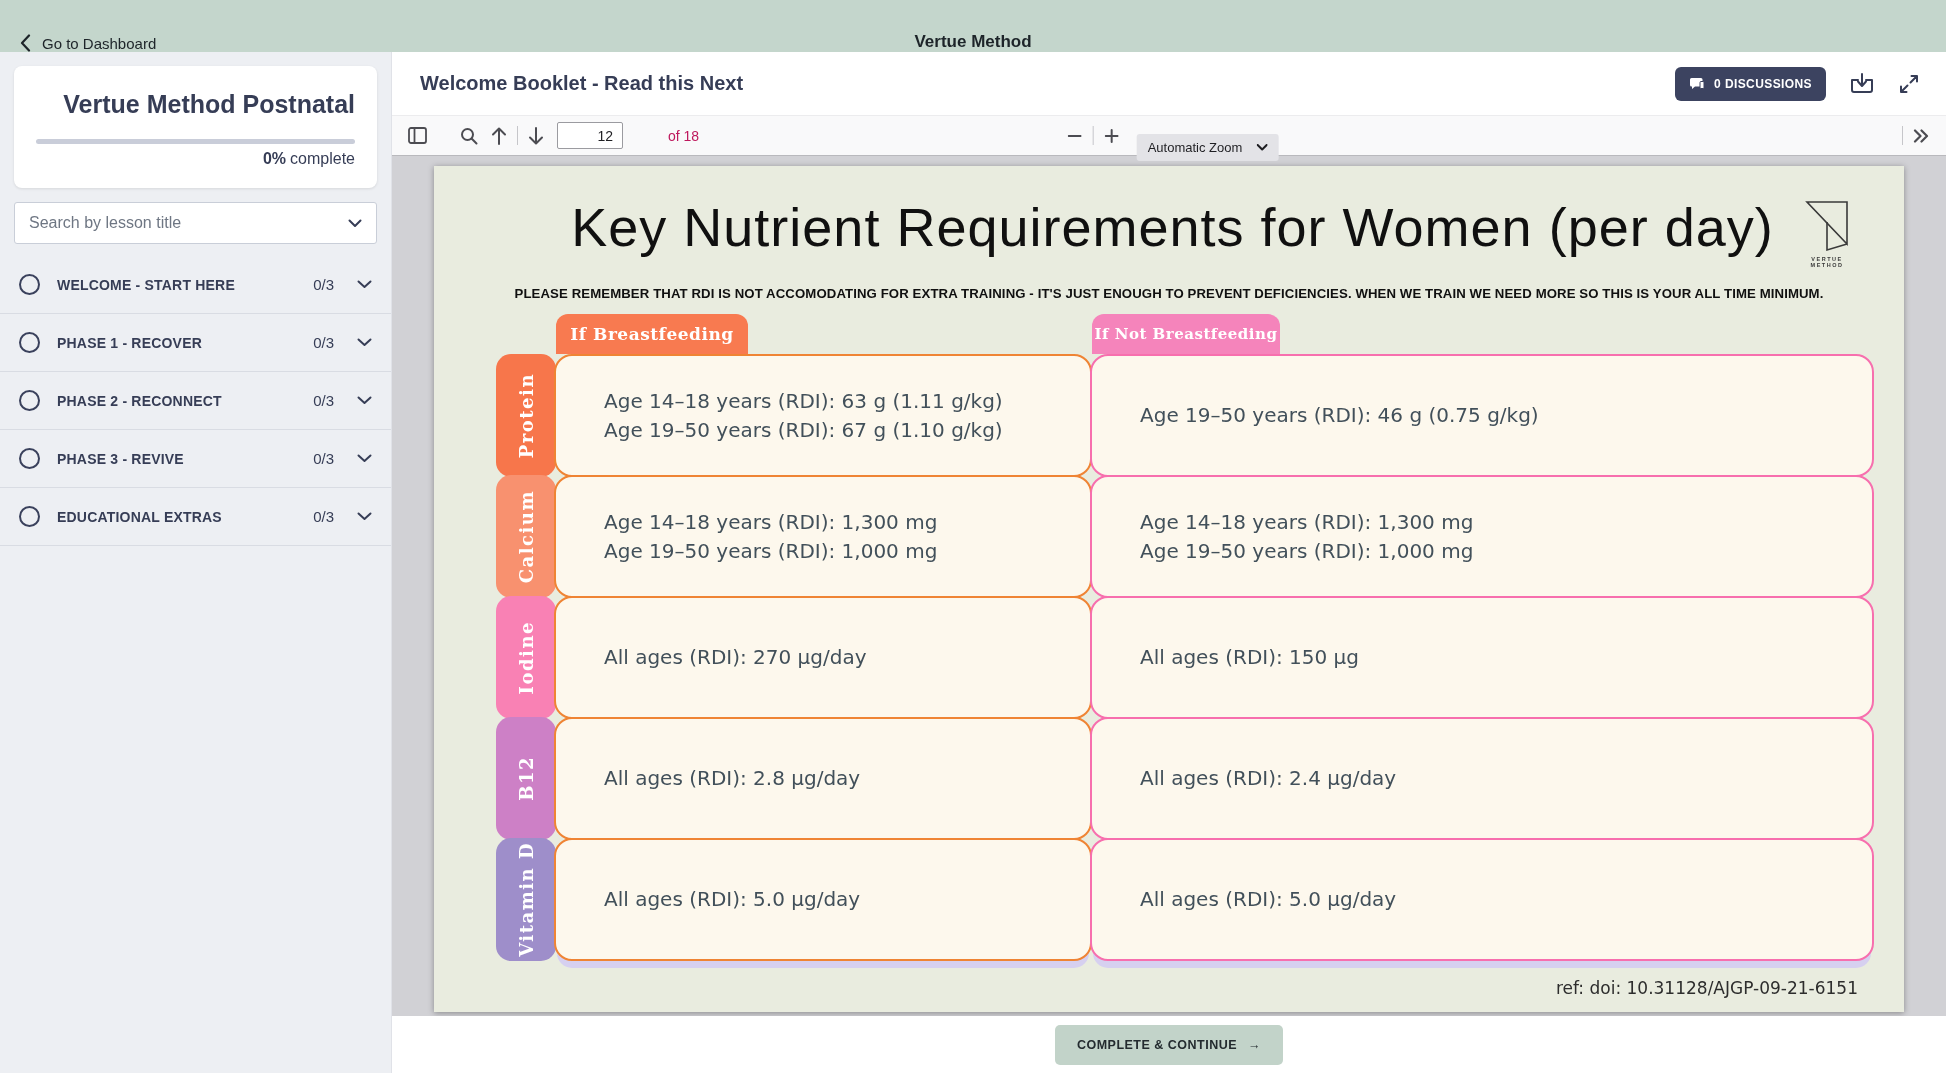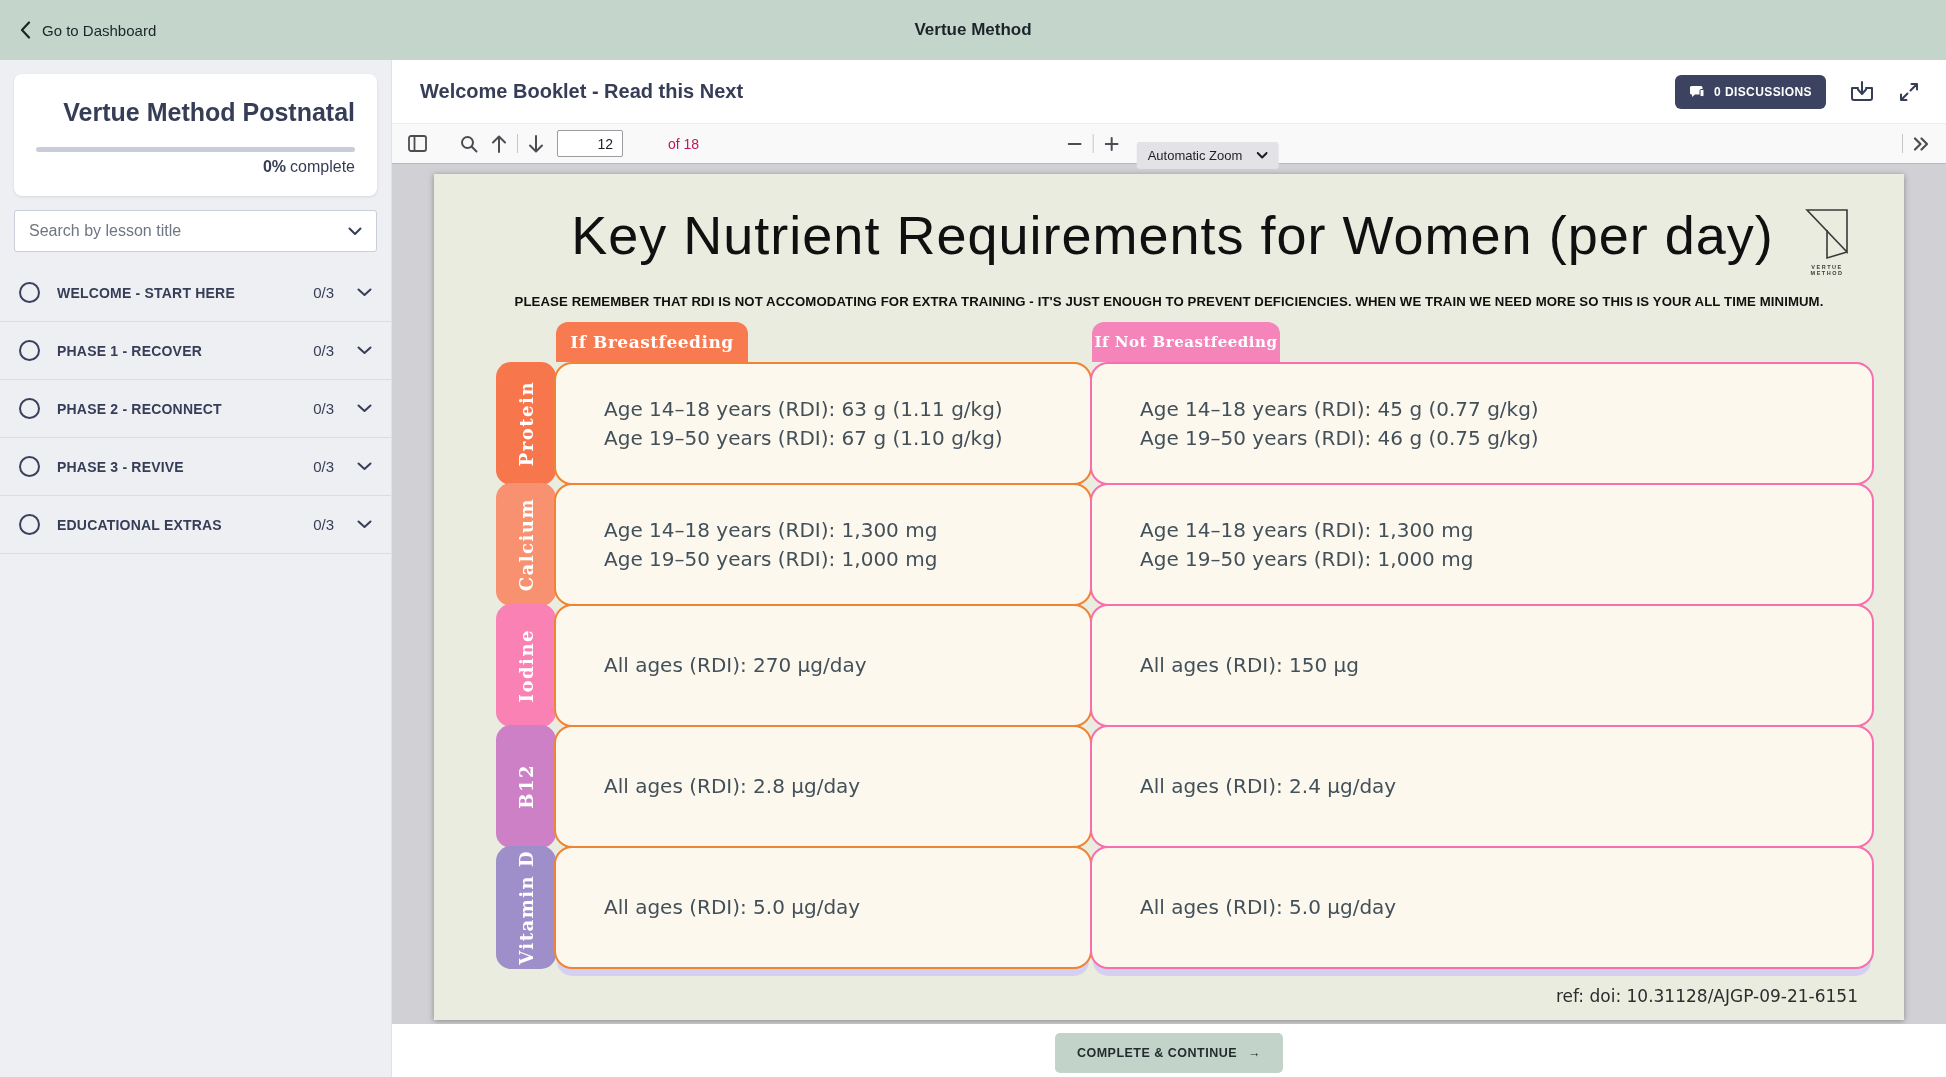--- a/index.html
+++ b/index.html
@@ -5,21 +5,21 @@
   * { box-sizing: border-box; }
   html,body { margin:0; padding:0; }
   body {
     width:1946px; height:1077px; overflow:hidden;
     font-family:"Liberation Sans", sans-serif;
     background:#fff; color:#363d56;
   }
   svg { display:block; }
 
   
-  .topbar { height:60px; background:#c4d6cc; display:flex; align-items:center; position:relative; }
+  .topbar { height:52px; background:#c4d6cc; display:flex; align-items:flex-end; position:relative; }
   .back-btn { position:absolute; left:20px; display:flex; align-items:center; gap:11px; font-size:15px; color:#1d2429; cursor:pointer; }
   .app-title { margin:0 auto; font-weight:bold; font-size:17px; color:#1d2429; }
 
   
   .layout { display:flex; height:1021px; }
 
   
   .sidebar { width:392px; flex:none; background:#edeff3; border-right:1px solid #e0e2e8; }
   .course-card { background:#fff; margin:14px; border-radius:8px; box-shadow:0 1px 3px rgba(0,0,0,.10); padding:24px 22px 20px;text-align:right; }
   .course-title { font-size:25px; font-weight:bold; margin:0 0 20px; color:#363d56; }
@@ -282,21 +282,20 @@
           <div id="rows">
   <div class="trow">
     <div class="row-tab" style="background: rgb(247, 118, 75);">
       <span class="row-label">Protein</span>
     </div>
     <div class="cell left">
                   <div>Age 14–18 years (RDI): 63 g (1.11 g/kg)</div>
                   <div>Age 19–50 years (RDI): 67 g (1.10 g/kg)</div>
                 </div>
     <div class="cell right">
-                  <div>Age 14–18 years (RDI): 45 g (0.77 g/kg)</div>
                   <div>Age 19–50 years (RDI): 46 g (0.75 g/kg)</div>
                 </div>
   </div>
 
   <div class="trow">
     <div class="row-tab" style="background: rgb(248, 145, 111);">
       <span class="row-label">Calcium</span>
     </div>
     <div class="cell left">
                   <div>Age 14–18 years (RDI): 1,300 mg</div>

